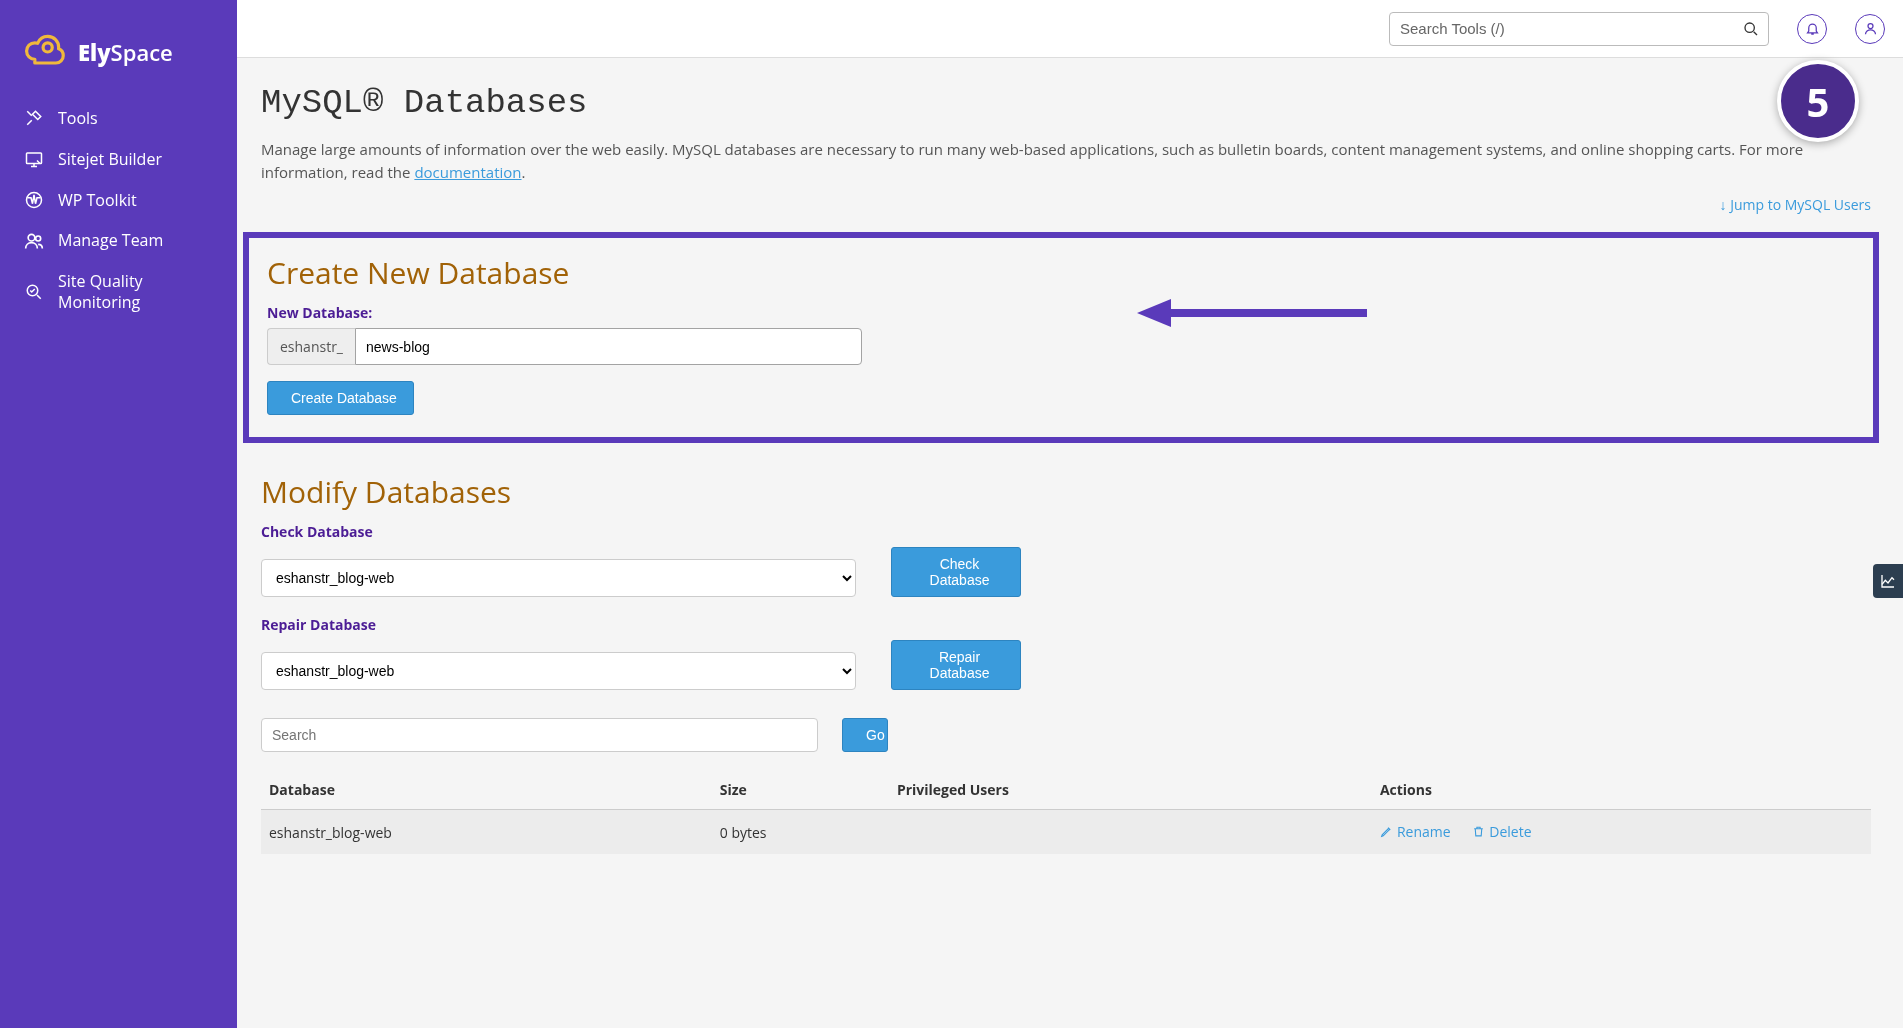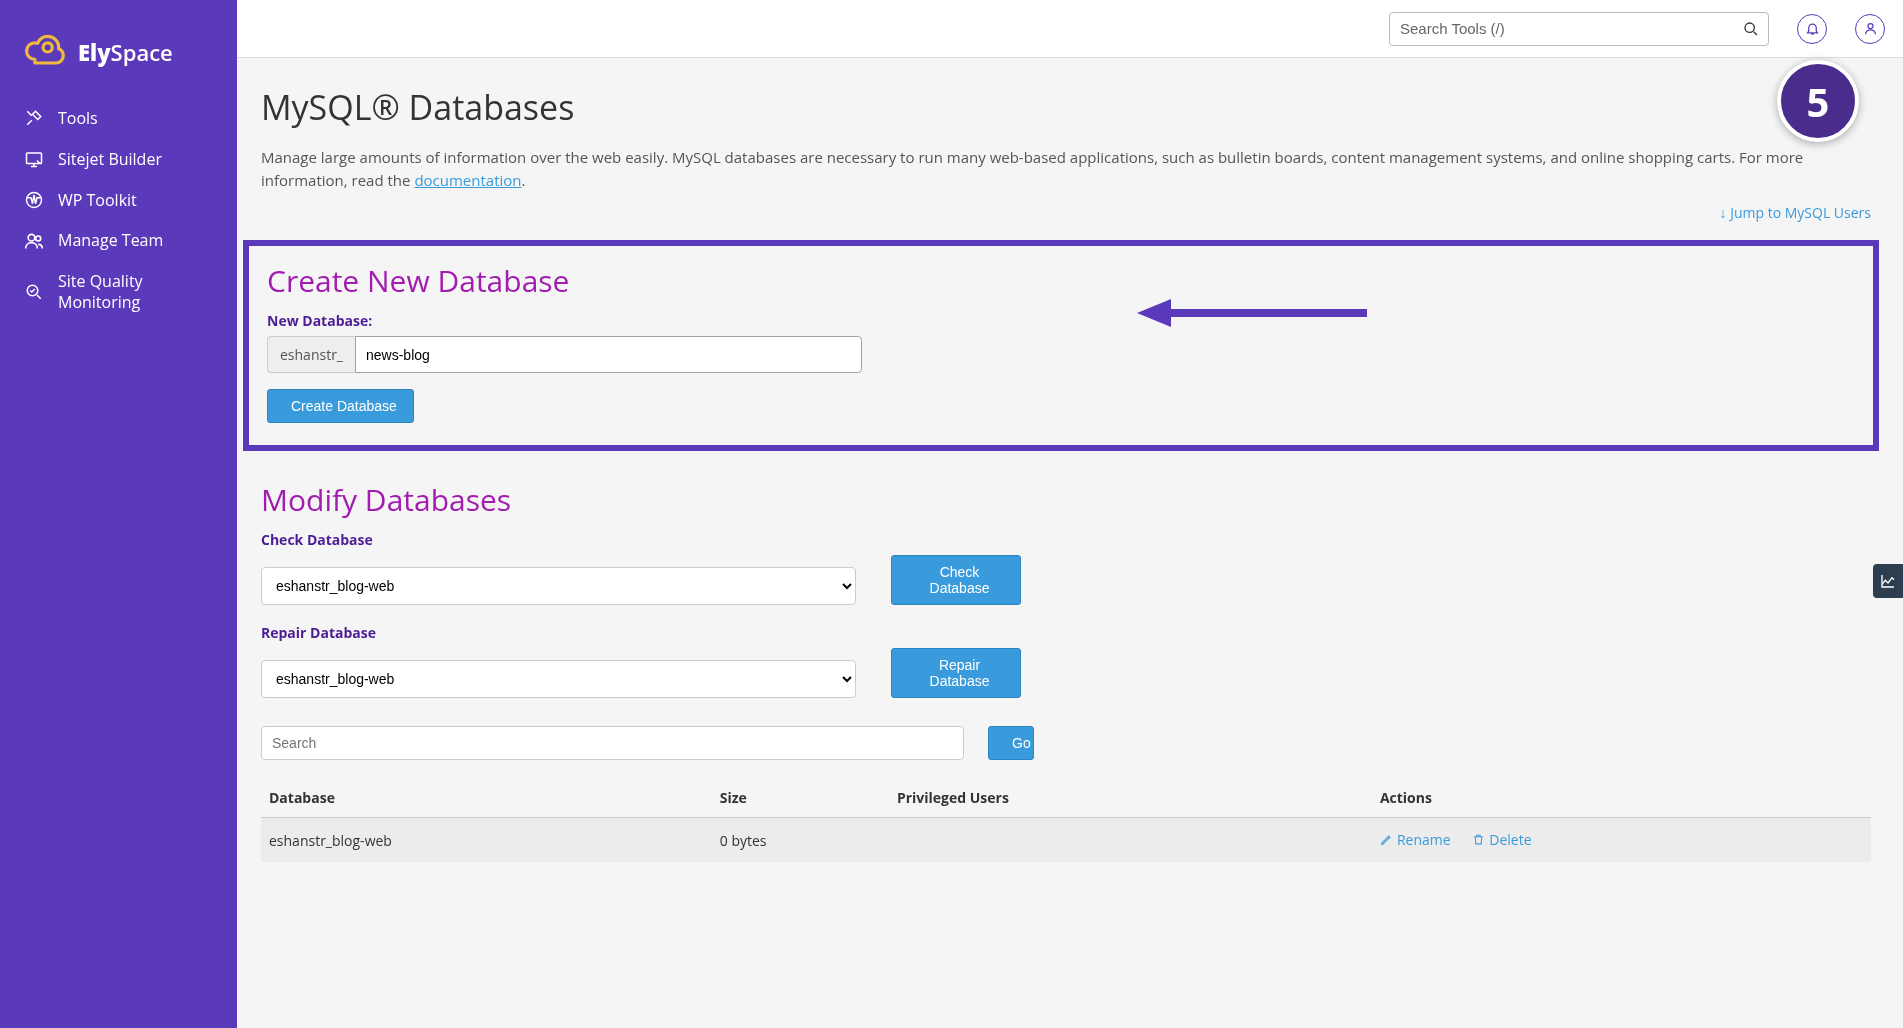--- a/index.html
+++ b/index.html
@@ -19,44 +19,44 @@
 
 .main { flex: 1; display: flex; flex-direction: column; position: relative; }
 .topbar { height: 58px; border-bottom: 1px solid #ddd; display: flex; align-items: center; justify-content: flex-end; padding: 0 18px; gap: 28px; }
 .search-wrap { position: relative; width: 380px; }
 .search-input { width: 100%; height: 34px; border: 1px solid #bbb; border-radius: 4px; padding: 0 34px 0 10px; font-size: 15px; color: #555; }
 .search-input::placeholder { color: #666; }
 .search-btn { position: absolute; right: 6px; top: 50%; transform: translateY(-50%); background: none; border: none; cursor: pointer; padding: 4px; }
 .icon-btn { width: 30px; height: 30px; border: 1.5px solid #5a3aba; border-radius: 50%; background: #fff; display: flex; align-items: center; justify-content: center; cursor: pointer; color: #5a3aba; }
 
 .content { padding: 26px 32px 40px 24px; background: #f5f5f5; flex: 1; }
-h1.page-title { font-size: 34px; font-weight: 400; color: #333; margin-bottom: 16px; }
+h1.page-title { font-size: 34px; font-weight: 400; color: #333; margin-bottom: 16px; font-family: Liberation Mono, monospace; }
 .page-desc { font-size: 15px; color: #555; line-height: 1.5; margin-bottom: 10px; }
 .page-desc a { color: #3a9bdc; text-decoration: underline; }
 .jump-link-row { text-align: right; margin: 12px 0 18px 0; }
 .jump-link { color: #3a9bdc; font-size: 14px; text-decoration: none; margin-top: 43px; }
 
 .highlight-box { border: 6px solid #5a3aba; padding: 14px 18px 22px 18px; margin-left: -18px; margin-right: -8px; position: relative; }
-.section-h2 { font-size: 30px; font-weight: 400; color: #a21caf; margin-bottom: 10px; }
+.section-h2 { font-size: 30px; font-weight: 400; color: #a16207; margin-bottom: 10px; }
 .field-label { font-size: 14px; font-weight: 700; color: #4c1d95; margin-bottom: 6px; display: block; }
 .input-group { display: flex; max-width: 595px; margin-bottom: 16px; }
 .input-prefix { background: #eee; border: 1px solid #ccc; border-right: none; padding: 8px 12px; border-radius: 4px 0 0 4px; font-size: 14px; color: #555; }
 .input-text { flex: 1; border: 1px solid #a3a3a3; padding: 8px 10px; font-size: 14px; border-radius: 0 4px 4px 0; }
 .btn { display: inline-block; border: 1px solid transparent; padding: 8px 16px; font-size: 14px; border-radius: 3px; cursor: pointer; }
 .btn-primary { background: #3a9bdc; color: #fff; border-color: #2d84c0; padding-left: 23px; }
 
 .section { margin-top: 28px; }
 .form-row { display: flex; align-items: flex-end; gap: 24px; margin-bottom: 18px; max-width: 760px; }
 .form-col { flex: 1; }
 .select { width: 100%; max-width: 595px; border: 1px solid #ccc; padding: 8px 10px; font-size: 14px; border-radius: 4px; background: #fff; height: 38px; }
 .btn-col { width: 130px; }
 .btn-col .btn { width: 100%; }
 
 .search-row { display: flex; gap: 24px; align-items: center; margin-bottom: 18px; }
-.search-db { width: 703px; border: 1px solid #ccc; padding: 8px 10px; font-size: 14px; border-radius: 4px; }
+.search-db { width: 557px; border: 1px solid #ccc; padding: 8px 10px; font-size: 14px; border-radius: 4px; }
 .btn-go { width: 46px; }
 
 table.db-table { width: 100%; border-collapse: collapse; margin-top: 4px; }
 .db-table th { text-align: left; font-weight: 700; font-size: 14px; padding: 10px 8px; border-bottom: 1px solid #ccc; }
 .db-table td { padding: 12px 8px; font-size: 14px; background: #ececec; }
 .action-link { color: #3a9bdc; text-decoration: none; display: inline-flex; align-items: center; gap: 4px; margin-right: 18px; }
 
 
 .step-badge { position: absolute; top: 60px; right: 44px; width: 82px; height: 82px; background: #4a2c8c; border: 4px solid #fff; border-radius: 50%; display: flex; align-items: center; justify-content: center; color: #fff; font-size: 40px; font-weight: 700; box-shadow: 0 2px 8px rgba(0,0,0,0.3); z-index: 10; }
 .arrow-annot { position: absolute; left: 900px; top: 293px; z-index: 9; }

